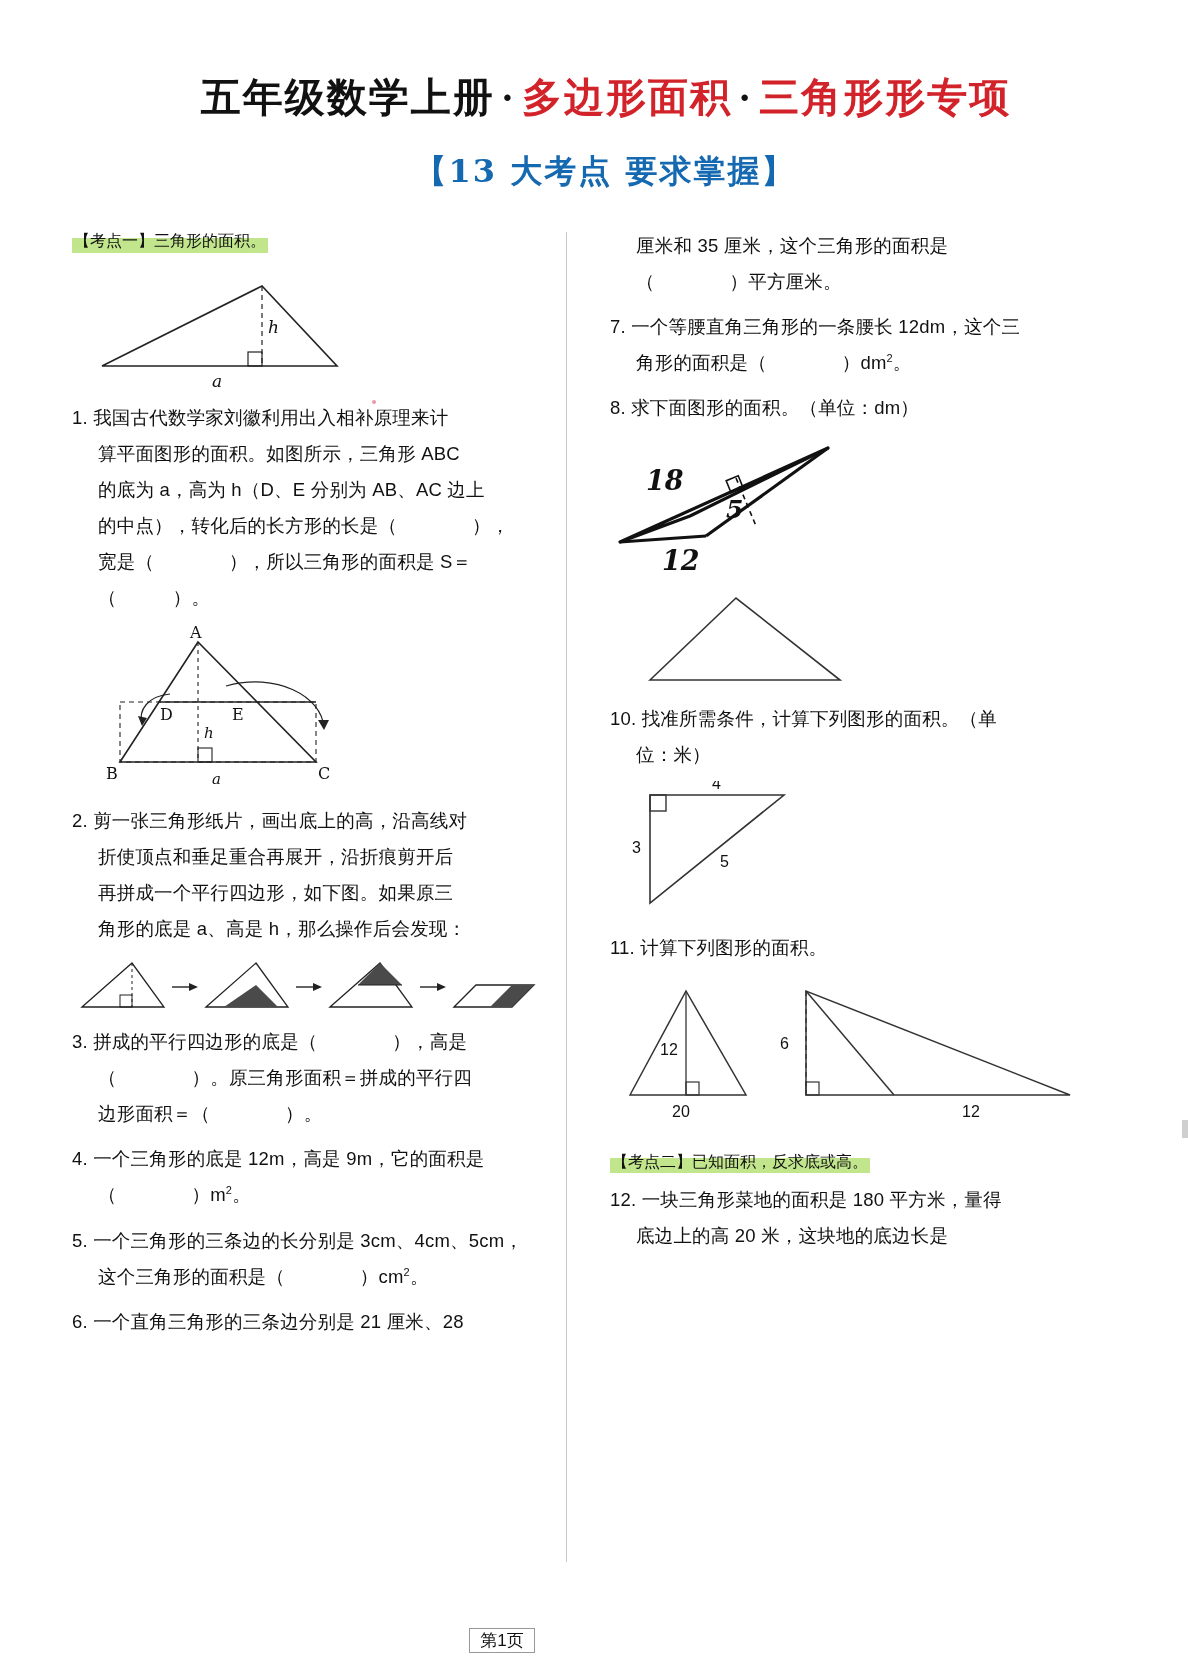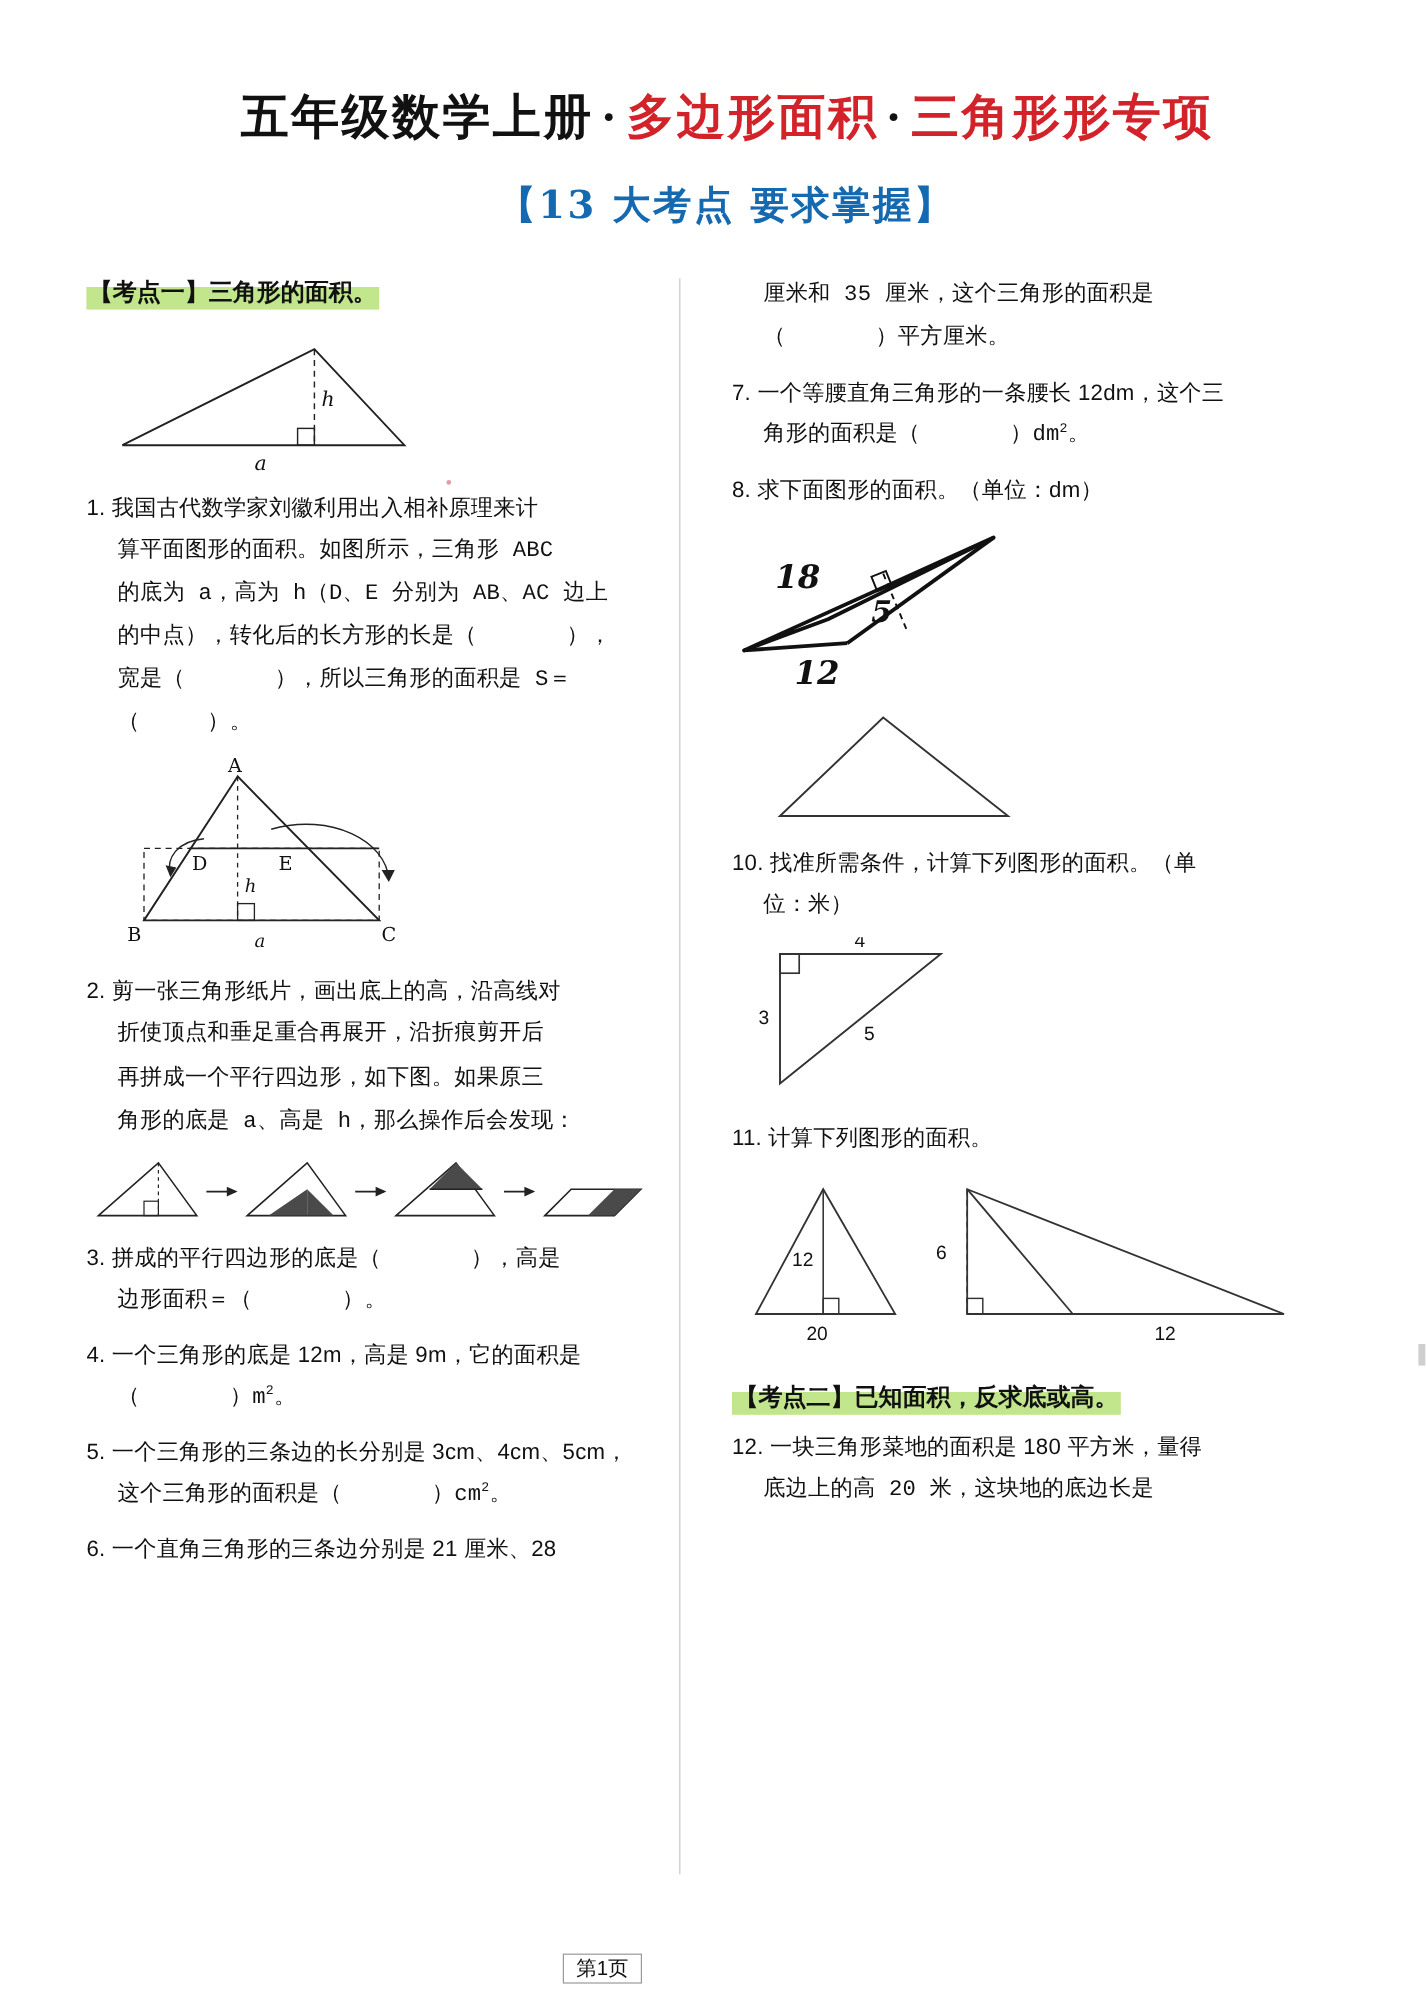--- a/index.html
+++ b/index.html
@@ -67,37 +67,37 @@
     left: 566px;
     top: 232px;
     width: 1px;
     height: 1330px;
     background: #c8c8c8;
   }
 
   
   .kaodian {
     font-family: "DejaVu Serif", serif;
-    font-weight: bold;
-    font-size: 20px;
+    font-weight: normal;
+    font-size: 16px;
     color: #111;
     display: inline-block;
     background: linear-gradient(to bottom, rgba(205,233,150,0) 38%, rgba(183,225,120,0.85) 38%, rgba(183,225,120,0.85) 100%);
     padding: 2px 2px 1px 2px;
     line-height: 1.35;
   }
 
   .q {
     font-size: 18.5px;
     line-height: 1.95;
     margin: 9px 0 0 0;
     color: #111;
     letter-spacing: 0.2px;
   }
-  .q .ind { display: block; padding-left: 26px; font-family: Liberation Mono, monospace; }
+  .q .ind { display: block; padding-left: 26px; }
   .q .num { display: inline; }
   sup { font-size: 11px; vertical-align: super; }
 
   .figwrap { position: relative; margin: 8px 0 4px 0; }
   svg { display: block; }
 
   .footer {
     position: absolute;
     bottom: 28px;
     left: 0;
@@ -221,20 +221,21 @@
         <line x1="348" y1="32" x2="372" y2="32" stroke="#222" stroke-width="1.4"></line>
         <polygon points="374,32 365,28 365,36" fill="#222"></polygon>
 
         <polygon points="382,52 404,30 462,30 440,52" fill="none" stroke="#222" stroke-width="1.3"></polygon>
         <polygon points="418,52 440,30 462,30 440,52" fill="#4a4a4a"></polygon>
       </svg>
     </div>
 
     <div class="q">
       <span class="num">3. 拼成的平行四边形的底是（　　　　），高是</span>
+      <span class="ind">（　　　　）。原三角形面积＝拼成的平行四</span>
       <span class="ind">边形面积＝（　　　　）。</span>
     </div>
 
     <div class="q">
       <span class="num">4. 一个三角形的底是 12m，高是 9m，它的面积是</span>
       <span class="ind"><span>（　　　　）m</span><sup>2</sup><span>。</span></span>
     </div>
 
     <div class="q">
       <span class="num">5. 一个三角形的三条边的长分别是 3cm、4cm、5cm，</span>

